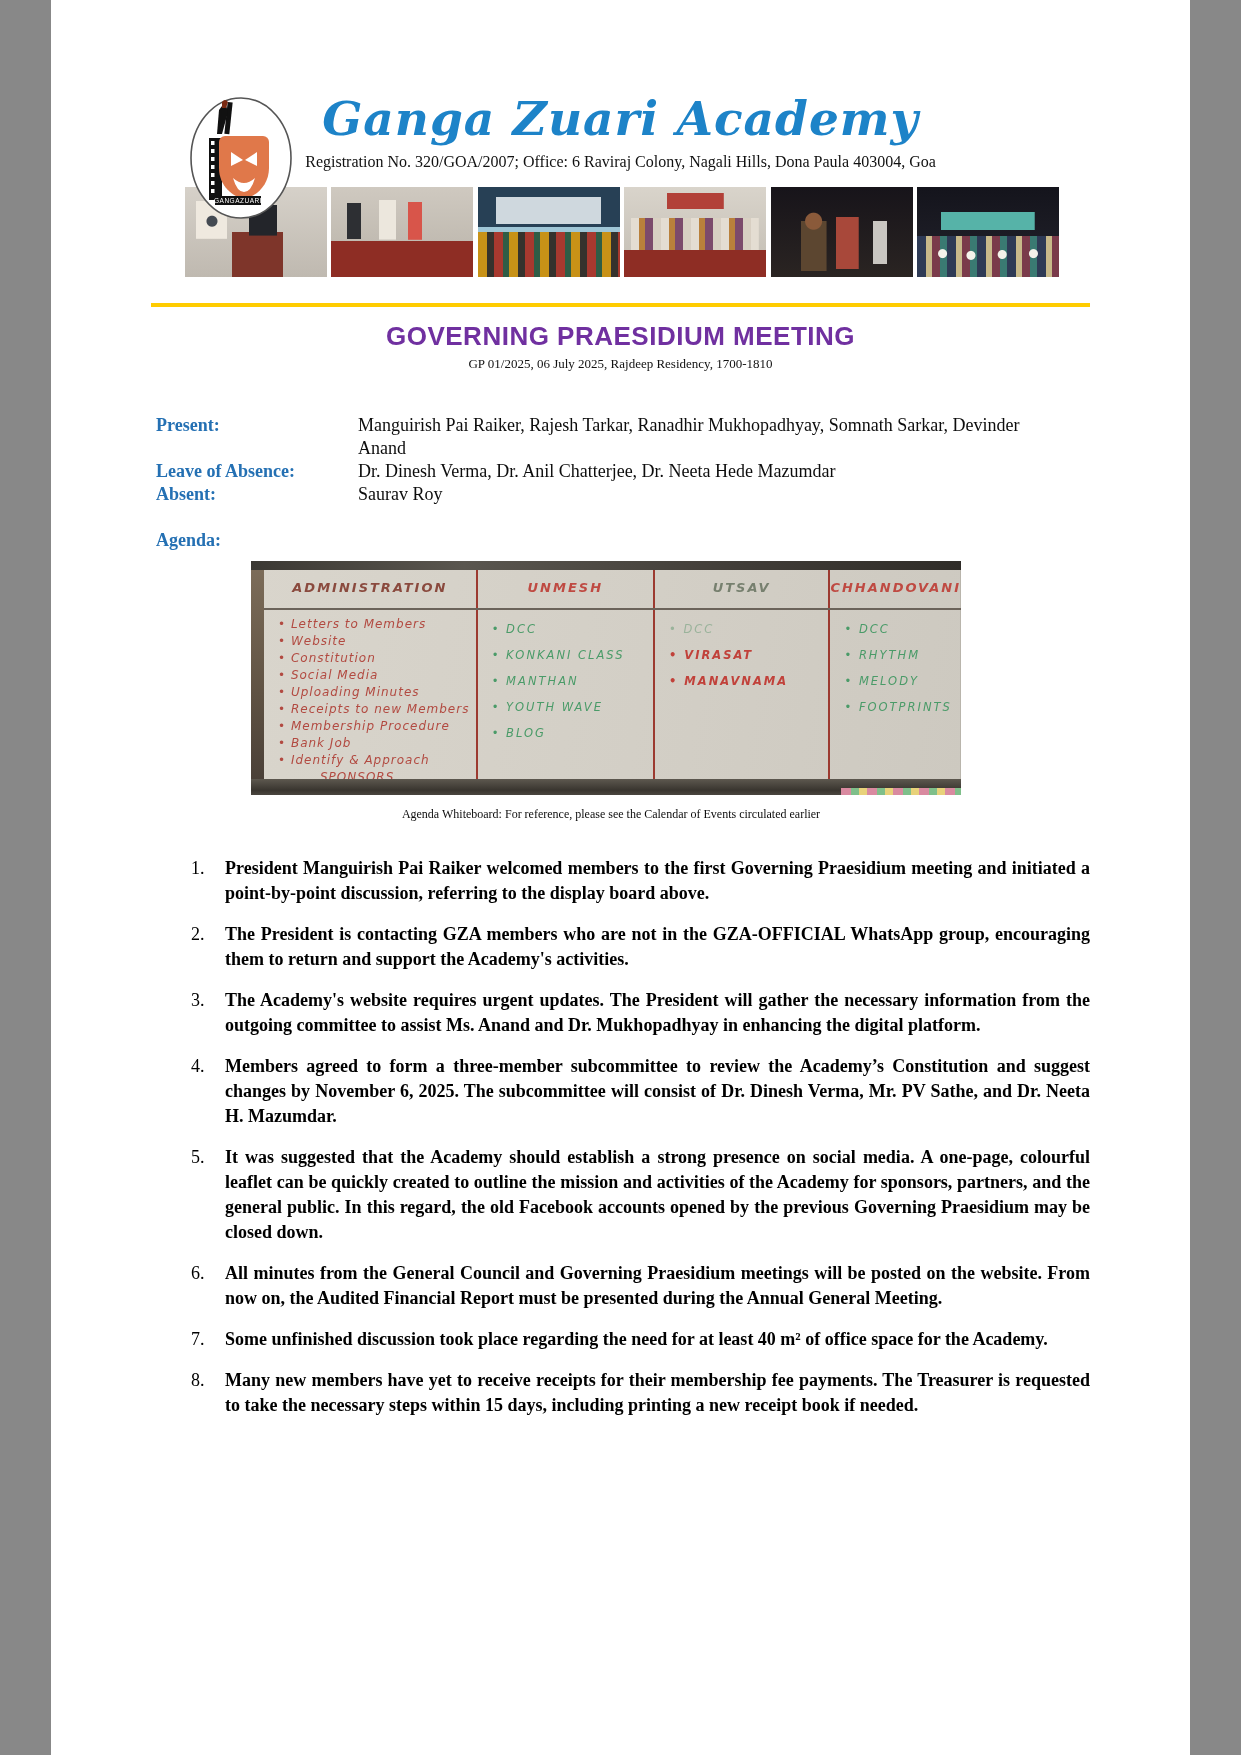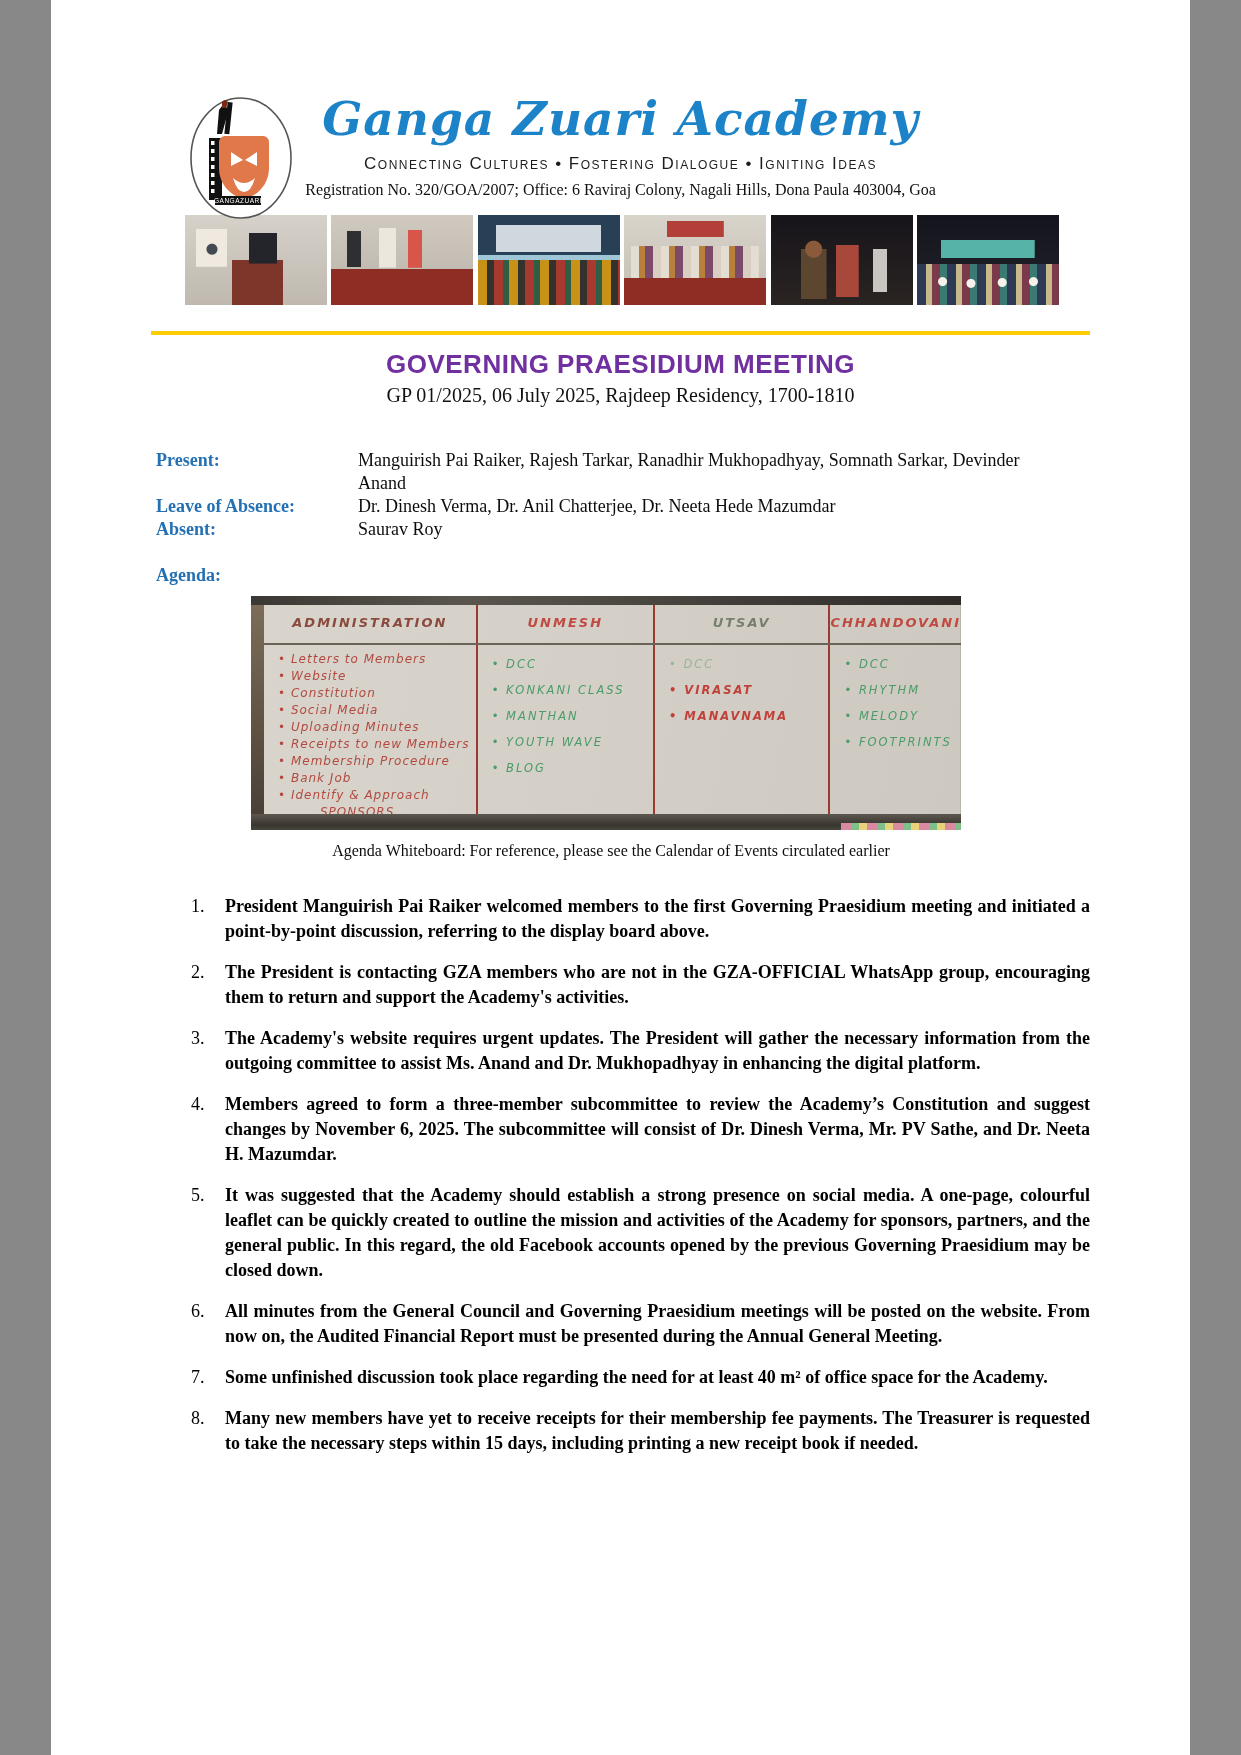--- a/index.html
+++ b/index.html
@@ -57,21 +57,21 @@
     radial-gradient(circle at 82% 74%, #f4f2ea 0 4px, rgba(0,0,0,0) 5px),
     repeating-linear-gradient(90deg,#2e3a55 0 9px,#c8b98a 9px 15px,#7a3a4a 15px 23px,#3a7a72 23px 30px) 0 100%/100% 46% no-repeat,
     linear-gradient(#56b3a8 0 0) 50% 34%/66% 20% no-repeat,
     linear-gradient(180deg,#14141c,#23232c);}
   
   .gold-rule{margin:26px 100px 0 100px;height:4px;background:#ffcc00;border:none;}
   .meeting-title{
     margin:14px 0 0 0;text-align:center;font-family:"Liberation Sans",sans-serif;
     font-weight:bold;font-size:26px;letter-spacing:0.5px;color:#7030a0;
   }
-  .meeting-subtitle{margin-top:4px;text-align:center;font-size:20px;color:#111;}
+  .meeting-subtitle{margin-top:4px;text-align:center;font-size:13px;color:#111;}
   
   .attendance{margin:42px 0 0 105px;display:grid;grid-template-columns:202px 700px;row-gap:0;
     font-size:18px;line-height:23px;}
   .att-label{font-weight:bold;color:#2470b3;}
   .att-value{color:#0d0d0d;}
   
   .agenda-label{margin:24px 0 0 105px;font-weight:bold;color:#2470b3;font-size:18px;}
   .whiteboard{
     margin:10px 0 0 200px;width:710px;height:234px;position:relative;overflow:hidden;
     background:linear-gradient(100deg,#d9d5cc 0%,#d3cfc6 55%,#cdc9c0 100%);
@@ -101,21 +101,21 @@
   .wb-item{font-size:12px;letter-spacing:1px;line-height:17px;white-space:nowrap;}
   .wb-col.c2 .wb-item,.wb-col.c3 .wb-item,.wb-col.c4 .wb-item{line-height:26px;letter-spacing:2px;font-size:11.5px;}
   .wb-item::before{content:"• ";}
   .wb-item.no-bullet::before{content:"";}
   .wb-item.indent{padding-left:42px;}
   .wb-red{color:#b24a41;}
   .wb-green{color:#4a9b68;}
   .wb-faded{color:#9ab39b;}
   .wb-strong-red{color:#c1413a;font-weight:bold;}
   
-  .caption{margin:12px 0 0 160px;width:800px;text-align:center;font-size:16px;color:#0d0d0d;}
+  .caption{margin:12px 0 0 160px;width:800px;text-align:center;font-size:12px;color:#0d0d0d;}
   .minutes{margin:34px 100px 0 140px;font-size:18px;line-height:25px;}
   .minute-item{display:flex;margin-bottom:16px;}
   .minute-num{width:34px;flex:none;}
   .minute-text{flex:1;text-align:justify;font-weight:bold;}
 </style>
 </head>
 <body>
 
 <div class="page">
 
@@ -137,21 +137,20 @@
       <path d="M42 56 l12 8 l-12 6 z" fill="#ffffff"></path>
       <path d="M68 56 l-12 8 l12 6 z" fill="#ffffff"></path>
       <path d="M44 82 q11 10 22 0 q-4 14 -11 14 q-7 0 -11 -14 z" fill="#ffffff"></path>
       <rect x="26" y="100" width="46" height="9" fill="#111"></rect>
       <text x="49" y="107" font-size="6.5" fill="#ffffff" text-anchor="middle" font-family="Liberation Sans, sans-serif" letter-spacing="0.5">GANGAZUARI</text>
     </svg>
   </div>
 
   <div class="head-center">
     <h1 class="academy-name">Ganga Zuari Academy</h1>
-    <div class="tagline">Connecting Cultures • Fostering Dialogue • Igniting Ideas</div>
     <div class="reg-line"><b>Registration No</b><span>. 320/GOA/2007; </span><b>Office:</b><span> 6 Raviraj Colony, Nagali Hills, Dona Paula 403004, Goa</span></div>
   </div>
 
   <div class="photo-strip">
     <div class="photo p1"></div>
     <div class="photo p2"></div>
     <div class="photo p3"></div>
     <div class="photo p4"></div>
     <div class="photo p5"></div>
     <div class="photo p6"></div>

